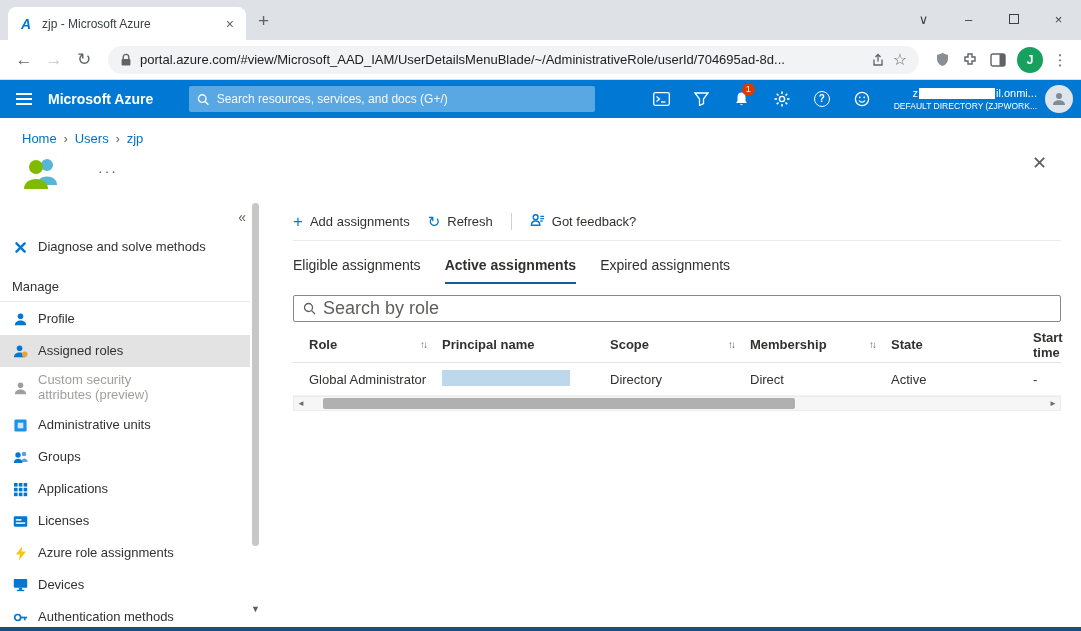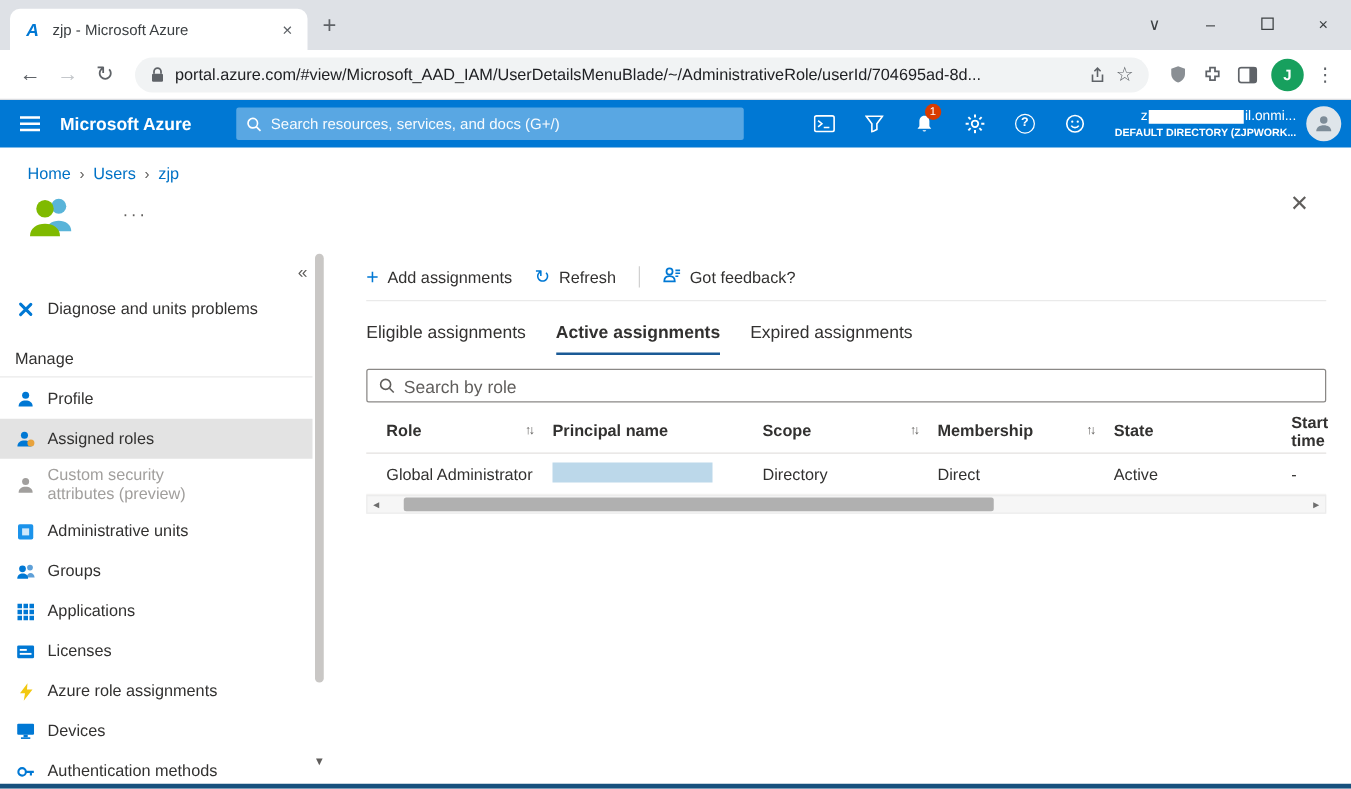--- a/index.html
+++ b/index.html
@@ -37,21 +37,21 @@
   .azsearch{width:406px;height:26px;background:rgba(255,255,255,.35);border-radius:2px;display:flex;align-items:center;padding:0 8px;gap:7px}
   .azsearch input{background:transparent;border:0;outline:0;color:#fff;font-size:12px;width:100%}
   .azsearch input::placeholder{color:#fff;opacity:.95}
   .az-icons{display:flex;margin-left:auto;align-items:center}
   .az-icon{width:40px;height:38px;display:flex;align-items:center;justify-content:center;position:relative;cursor:pointer}
   .badge{position:absolute;top:3px;right:7px;min-width:13px;height:13px;border-radius:7px;background:#d83b01;color:#fff;font-size:9px;line-height:13px;text-align:center;padding:0 2px}
   .help-circle{width:16px;height:16px;border:1.5px solid #fff;border-radius:50%;font-size:10px;line-height:13px;text-align:center;font-weight:bold}
   .account{text-align:right;margin:0 4px 0 12px;line-height:1.25;cursor:pointer}
   .acct-line1{font-size:11px;display:flex;align-items:center;justify-content:flex-end}
   .redact-white{display:inline-block;width:76px;height:11px;background:#fff;margin:0 1px}
-  .acct-line2{font-size:8.5px;font-weight:bold;white-space:nowrap}
+  .acct-line2{font-size:8.5px;font-weight:normal;white-space:nowrap}
   .az-avatar{width:28px;height:28px;border-radius:50%;background:#dfe5ea;margin:0 8px 0 4px;display:flex;align-items:center;justify-content:center;cursor:pointer}
 
   
   .breadcrumb{padding:13px 0 0 22px;font-size:13px}
   .crumb{color:#0072c6;cursor:pointer;text-decoration:none}
   .crumb-sep{color:#605e5c;margin:0 7px;font-size:12px}
   .title-row{display:flex;align-items:flex-start;padding:9px 22px 0 22px;position:relative}
   .title-icon{width:40px;height:38px;margin-right:10px}
   .page-title{font-size:24px;font-weight:600;color:#323130;line-height:1.1}
   .page-sub{font-size:12px;color:#605e5c;margin-top:3px}
@@ -79,21 +79,21 @@
   .main{flex:1;padding:0 20px 0 31px;min-width:0}
   .toolbar{display:flex;align-items:center;gap:18px;height:38px;font-size:13px;border-bottom:1px solid #eaeaea}
   .tb-item{display:flex;align-items:center;gap:7px;cursor:pointer;white-space:nowrap}
   .tb-plus{color:#0078d4;font-size:17px;font-weight:400;line-height:1}
   .tb-blue{color:#0078d4;font-size:15px;line-height:1}
   .tb-divider{width:1px;height:17px;background:#d1d1d1}
   .tabs{display:flex;gap:24px;margin-top:16px;font-size:14px}
   .tabx{padding-bottom:9px;cursor:pointer;color:#323130;border-bottom:2px solid transparent}
   .tabx.active{font-weight:bold;border-bottom-color:#1a5a96}
   .role-search{margin-top:11px;height:27px;border:1px solid #8a8886;border-radius:2px;display:flex;align-items:center;padding:0 9px;gap:7px;background:#fff}
-  .role-search input{border:0;outline:0;font-size:14px;flex:1;color:#3b82f6;background:transparent}
+  .role-search input{border:0;outline:0;font-size:18px;flex:1;color:#3b82f6;background:transparent}
   .role-search input::placeholder{color:#605e5c}
 
   .thead{display:flex;align-items:center;height:36px;margin-top:5px;font-size:13px;font-weight:600;border-bottom:1px solid #e3e1df;padding-left:16px}
   .th{display:flex;align-items:center}
   .sort{font-size:10px;color:#605e5c;letter-spacing:-2px;margin-left:auto;margin-right:16px;font-weight:400}
   .w-role{width:133px}.w-principal{width:168px}.w-scope{width:140px}.w-membership{width:141px}.w-state{width:142px}.w-start{flex:1;min-width:0}
   .trow{display:flex;align-items:center;height:33px;font-size:13px;border-bottom:1px solid #f3f2f1;padding-left:16px;cursor:pointer}
   .redact-blue{display:inline-block;width:128px;height:16px;background:#bcd8ea}
 
   .hscroll{display:flex;align-items:center;height:15px;background:#f6f6f6;border:1px solid #ececec;margin-top:0;position:relative}
@@ -264,21 +264,21 @@
 
     <div class="side-item">
       <span class="si-icon">
         <svg width="15" height="15" viewBox="0 0 15 15">
             <g fill="#0078d4">
               <rect x="6.4" y="0.5" width="2.4" height="14" rx="1.2" transform="rotate(45 7.5 7.5)"></rect>
               <rect x="6.4" y="0.5" width="2.4" height="14" rx="1.2" transform="rotate(-45 7.5 7.5)"></rect>
             </g>
           </svg>
       </span>
-      <span class="si-label">Diagnose and units problems</span>
+      <span class="si-label">Diagnose and solve methods</span>
     </div>
 
     <div class="section-head">Manage</div>
     <div class="side-divider"></div>
 
     <div class="side-item">
       <span class="si-icon">
         <svg width="15" height="15" viewBox="0 0 16 16">
             <circle cx="8" cy="4.5" r="3" fill="#0078d4"></circle>
             <path d="M2 14c0-3.3 2.7-5 6-5s6 1.7 6 5z" fill="#0078d4"></path>

